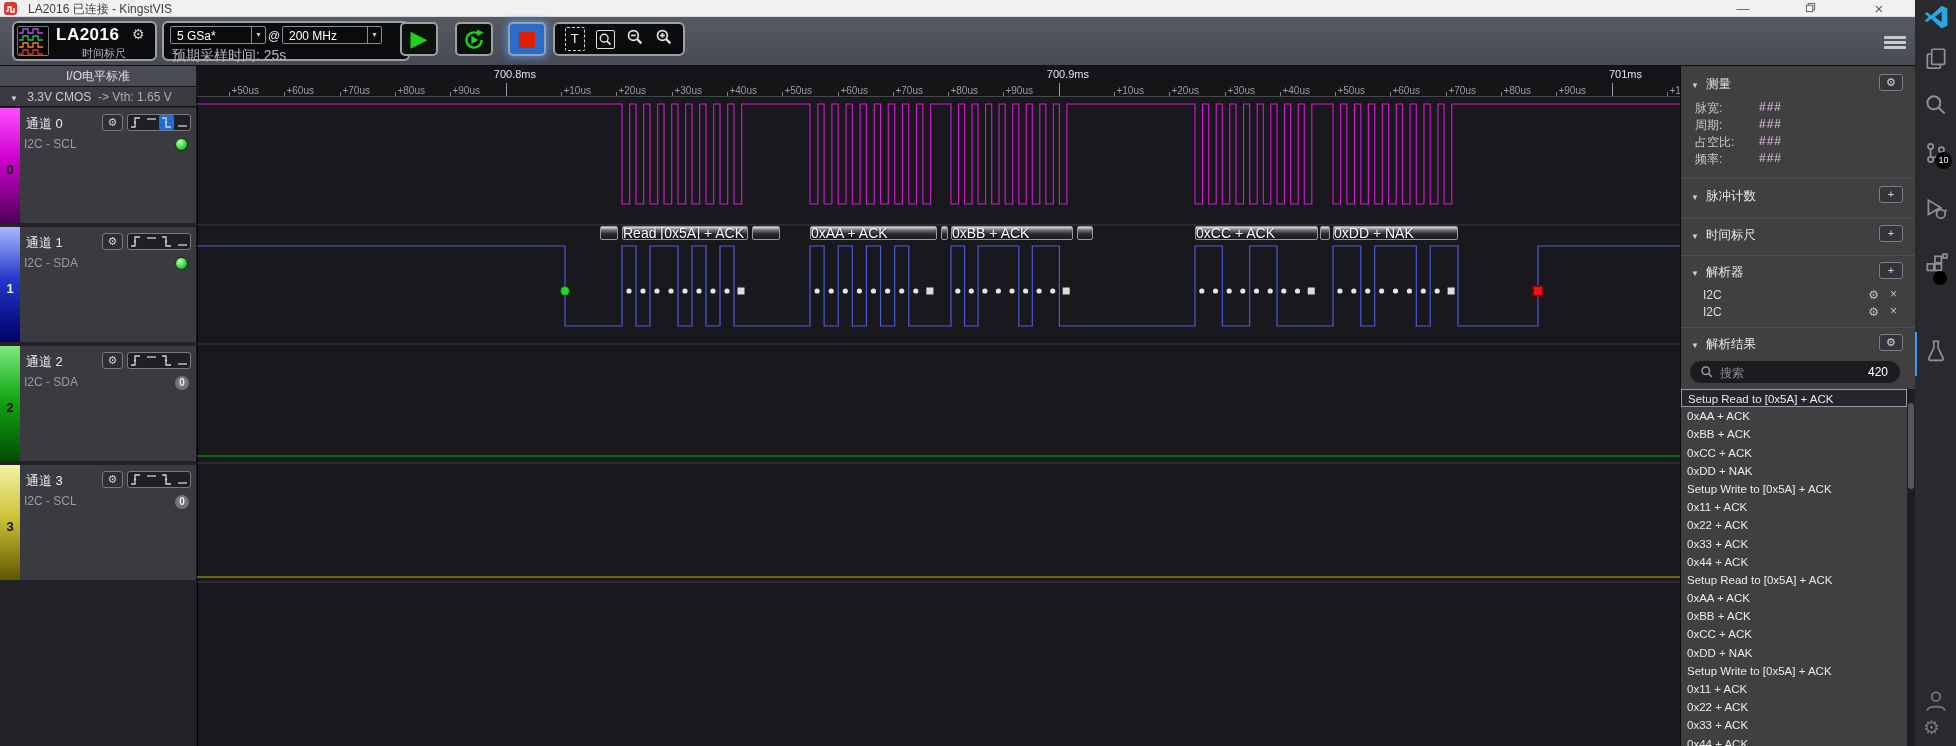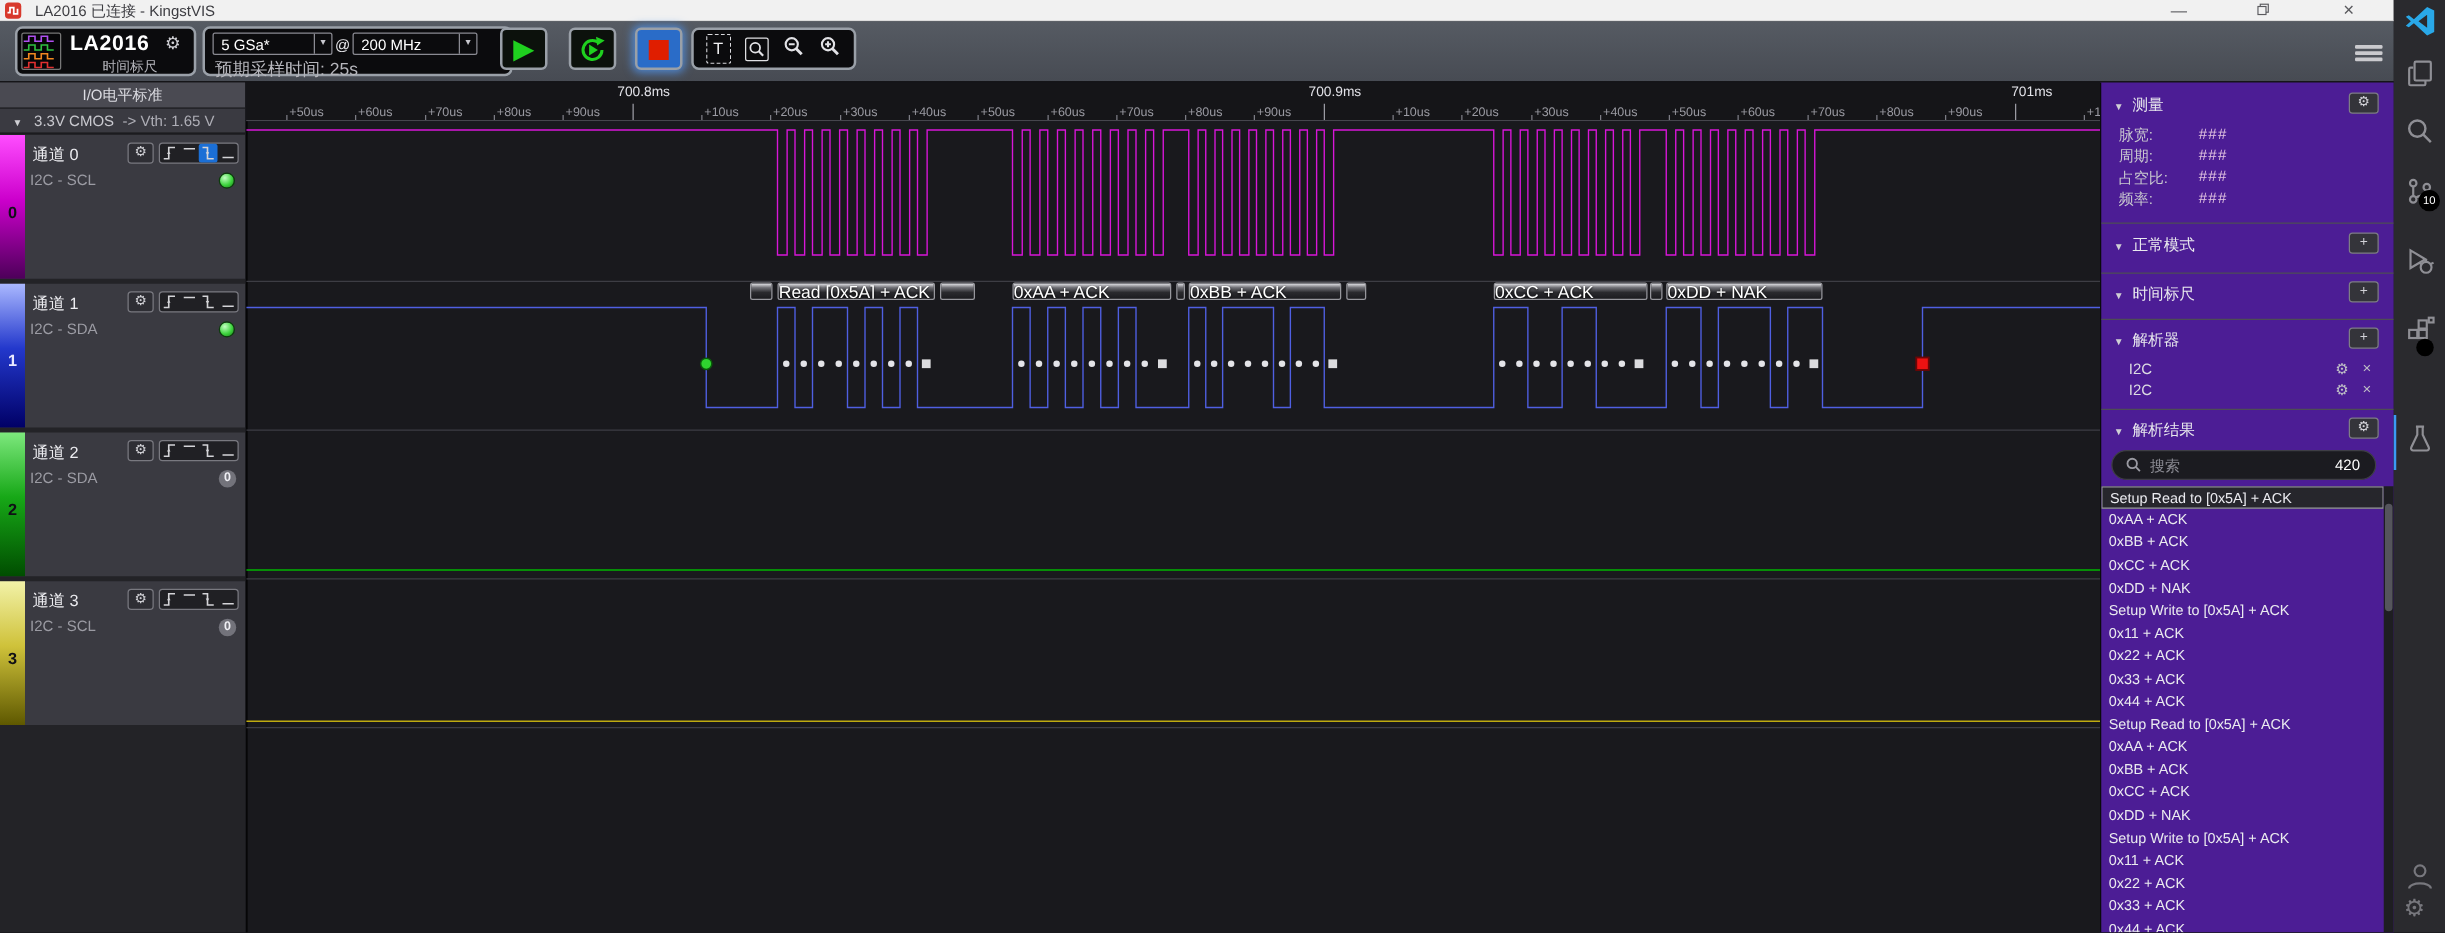--- a/index.html
+++ b/index.html
@@ -68,21 +68,21 @@
 .tickmark{position:absolute;bottom:0;width:1px;height:4px;background:#7c7c84}
 .tickmarkmajor{height:13px;background:#9a9aa2}
 #wavebg{left:197px;top:97px;width:1483px;height:649px;background:#19191d;border-left:1px solid #000}
 #annolayer{left:197px;top:0;width:1483px;height:746px;pointer-events:none}
 .anno{position:absolute;top:226px;height:14px;border:1px solid #97979d;border-radius:2px;
   background:linear-gradient(180deg,#dedee2,#707076 26%,#2a2a2e 58%,#1b1b1f);
   color:#fff;font-size:14px;line-height:12px;text-align:left;white-space:nowrap;overflow:hidden;
   text-shadow:0 1px 2px #000;pointer-events:auto}
 
 
-#rightpanel{left:1680px;top:66px;width:235px;height:680px;background:#4c1d95;border-left:1px solid #0a0a0c;overflow:hidden}
+#rightpanel{left:1680px;top:66px;width:235px;height:680px;background:#404040;border-left:1px solid #0a0a0c;overflow:hidden}
 .sechead{position:absolute;left:10px;font-size:12.5px;color:#e9e9ee}
 .sechead .fold{font-size:8px;margin-right:7px;color:#cfcfd4}
 .panelbtn{position:absolute;right:12px;width:24px;height:17px;background:#34343a;border:1px solid #7d7d84;
   border-radius:3px;color:#d2d2d8;font-size:11px;line-height:15px;text-align:center}
 .measrow{position:absolute;left:14px;font-size:12px;color:#c9c9cf}
 .measval{position:absolute;left:78px;font-size:12px;color:#e0c2e0;letter-spacing:1px}
 .psep{position:absolute;left:0;width:235px;height:1px;background:#4d4d55}
 .decrow{position:absolute;left:22px;font-size:12px;color:#dcdce2}
 .decico{position:absolute;font-size:12px;color:#bfbfc6}
 #searchbox{position:absolute;left:8px;top:294px;width:212px;height:24px;background:#1b1b20;border:1px solid #3e3e45;
@@ -468,21 +468,21 @@
     <span class="measrow" style="top:34px">脉宽:</span>
     <span class="measval" style="top:34px">###</span>
     <span class="measrow" style="top:51px">周期:</span>
     <span class="measval" style="top:51px">###</span>
     <span class="measrow" style="top:68px">占空比:</span>
     <span class="measval" style="top:68px">###</span>
     <span class="measrow" style="top:85px">频率:</span>
     <span class="measval" style="top:85px">###</span>
     <div class="psep" style="top:112px"></div>
 
-    <div class="sechead" style="top:122px"><span class="fold">▼</span><span>正常模式</span></div>
+    <div class="sechead" style="top:122px"><span class="fold">▼</span><span>脉冲计数</span></div>
     <button class="panelbtn" style="top:120px">+</button>
     <div class="psep" style="top:152px"></div>
 
     <div class="sechead" style="top:161px"><span class="fold">▼</span><span>时间标尺</span></div>
     <button class="panelbtn" style="top:159px">+</button>
     <div class="psep" style="top:189px"></div>
 
     <div class="sechead" style="top:198px"><span class="fold">▼</span><span>解析器</span></div>
     <button class="panelbtn" style="top:196px">+</button>
     <span class="decrow" style="top:222px">I2C</span>

